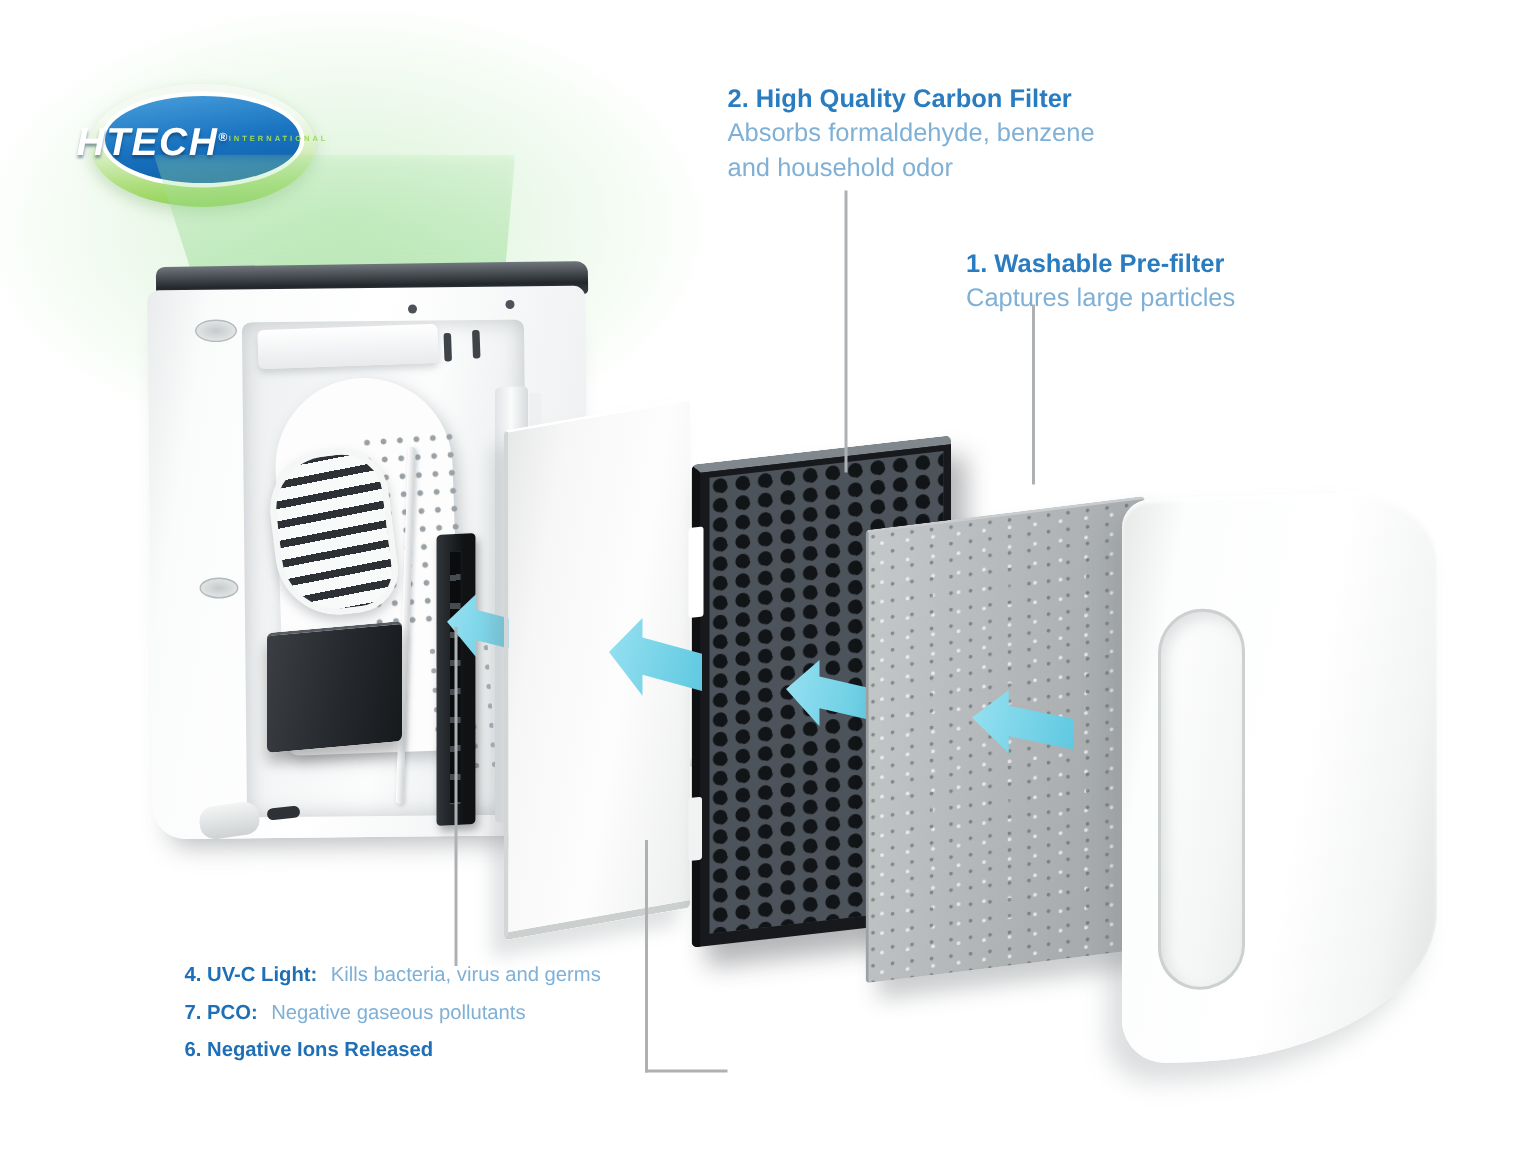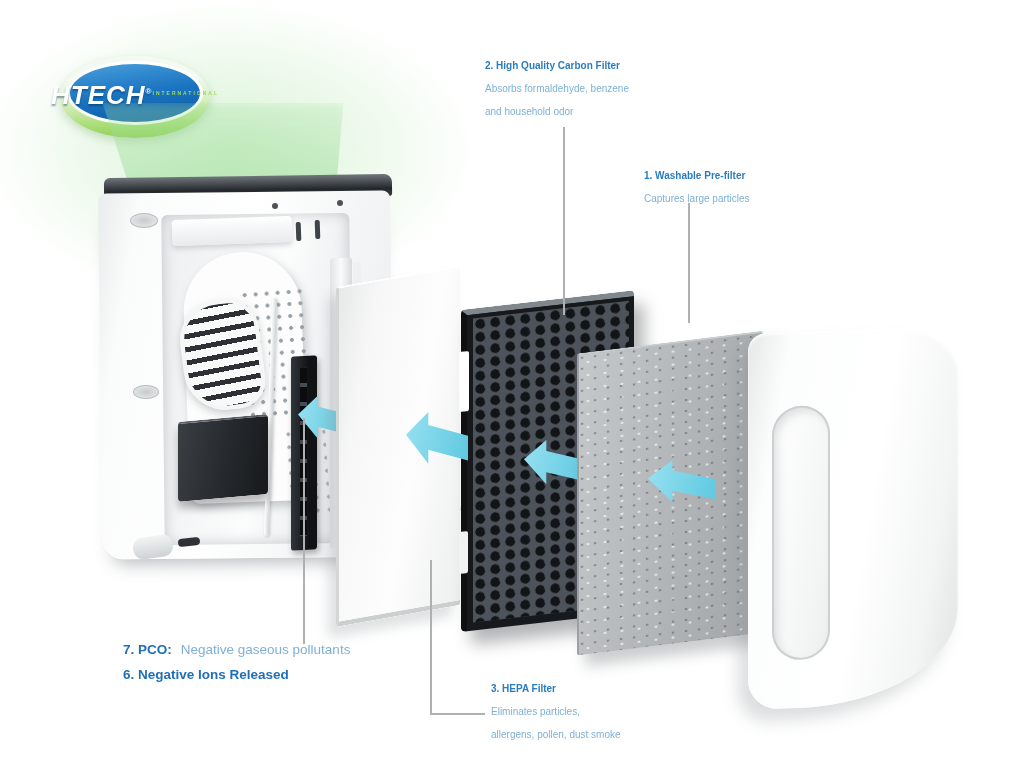--- a/index.html
+++ b/index.html
@@ -195,21 +195,21 @@
 
   
   .leader{background:#aeb1b3;z-index:11;}
   .leader-carbon{left:563px;top:127px;width:2px;height:188px;}
   .leader-pre{left:688px;top:203px;width:2px;height:120px;}
   .leader-hepa-v{left:430px;top:560px;width:2px;height:155px;}
   .leader-hepa-h{left:430px;top:713px;width:55px;height:2px;}
   .leader-uv{left:303px;top:418px;width:2px;height:226px;}
 
   
-  .ann{z-index:12;font-size:10px;line-height:23px;}
+  .ann{z-index:12;font-size:17px;line-height:23px;}
   .ann .t{font-weight:bold;color:#2a7cc0;}
   .ann .d{color:#7fb0d6;}
   .ann-carbon{left:485px;top:54px;}
   .ann-pre{left:644px;top:148px;margin-top:16px;}
   .ann-hepa{left:491px;top:677px;}
   .ann-left{left:123px;top:637px;z-index:12;font-size:13.5px;line-height:25px;}
   .ann-left .t{font-weight:bold;color:#1f6fb7;}
   .ann-left .d{color:#7fb0d6;margin-left:9px;}
 </style>
 </head>
@@ -279,28 +279,26 @@
     <div class="t">2. High Quality Carbon Filter</div>
     <div class="d">Absorbs formaldehyde, benzene</div>
     <div class="d">and household odor</div>
   </div>
 
   <div class="abs ann ann-pre">
     <div class="t">1. Washable Pre-filter</div>
     <div class="d">Captures large particles</div>
   </div>
 
-  <div class="abs ann ann-hepa">
-    <div class="t">3. HEPA Filter</div>
-    <div class="d">Eliminates particles,</div>
-    <div class="d">allergens, pollen, dust smoke</div>
-  </div>
 
   <div class="abs ann-left">
     <div>
+      <span class="t">4. UV-C Light:</span><span class="d">Kills bacteria, virus and germs</span>
+    </div>
+    <div>
       <span class="t">7. PCO:</span><span class="d">Negative gaseous pollutants</span>
     </div>
     <div>
       <span class="t">6. Negative Ions Released</span>
     </div>
   </div>
 
 </div>
 
 </body></html>

